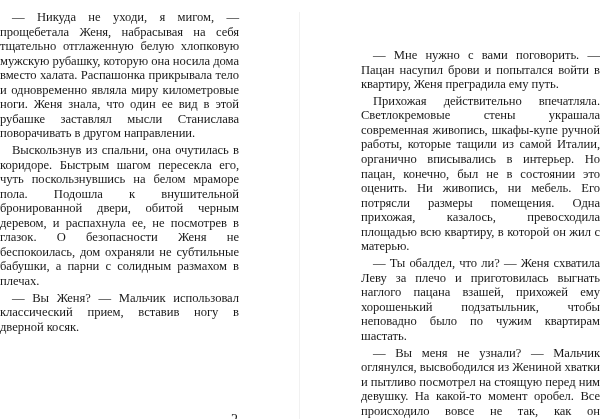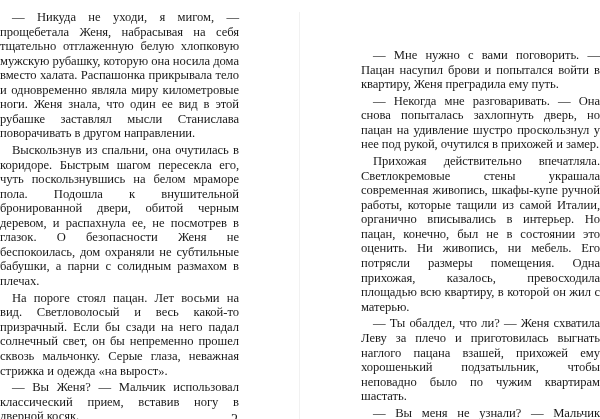--- a/index.html
+++ b/index.html
@@ -66,31 +66,29 @@
 </head>
 <body>
 
 <div class="spread">
   <div class="gutter"></div>
 
   <div class="page left">
     <div class="text">
       <p>— Никуда не уходи, я мигом, — прощебетала Женя, набрасывая на себя тщательно отглаженную белую хлопковую мужскую рубашку, которую она носила дома вместо халата. Распашонка прикрывала тело и одновременно являла миру километровые ноги. Женя знала, что один ее вид в этой рубашке заставлял мысли Станислава поворачивать в другом направлении.</p>
       <p>Выскользнув из спальни, она очутилась в коридоре. Быстрым шагом пересекла его, чуть поскользнувшись на белом мраморе пола. Подошла к внушительной бронированной двери, обитой черным деревом, и распахнула ее, не посмотрев в глазок. О безопасности Женя не беспокоилась, дом охраняли не субтильные бабушки, а парни с солидным размахом в плечах.</p>
-      <p>На пороге стоял пацан. Лет восьми на вид. Светловолосый и весь какой-то призрачный. Если бы сзади на него падал солнечный свет, он бы непременно прошел сквозь мальчонку. Серые глаза, неважная стрижка и одежда «на вырост».</p>
       <p>— Вы Женя? — Мальчик использовал классический прием, вставив ногу в дверной косяк.</p>
 
     </div>
     <div class="page-number">2</div>
   </div>
 
   <div class="page right">
     <div class="text">
       <p>— Мне нужно с вами поговорить. — Пацан насупил брови и попытался войти в квартиру, Женя преградила ему путь.</p>
-      <p>— Некогда мне разговаривать. — Она снова попыталась захлопнуть дверь, но пацан на удивление шустро проскользнул у нее под рукой, очутился в прихожей и замер.</p>
       <p>Прихожая действительно впечатляла. Светлокремовые стены украшала современная живопись, шкафы-купе ручной работы, которые тащили из самой Италии, органично вписывались в интерьер. Но пацан, конечно, был не в состоянии это оценить. Ни живопись, ни мебель. Его потрясли размеры помещения. Одна прихожая, казалось, превосходила площадью всю квартиру, в которой он жил с матерью.</p>
       <p>— Ты обалдел, что ли? — Женя схватила Леву за плечо и приготовилась выгнать наглого пацана взашей, прихожей ему хорошенький подзатыльник, чтобы неповадно было по чужим квартирам шастать.</p>
       <p>— Вы меня не узнали? — Мальчик оглянулся, высвободился из Жениной хватки и пытливо посмотрел на стоящую перед ним девушку. На какой-то момент оробел. Все происходило вовсе не так, как он представлял. И она была не такой, как он себе вообразил.</p>
 
     </div>
     <div class="page-number">12</div>
   </div>
 </div>
 
 </body></html>

